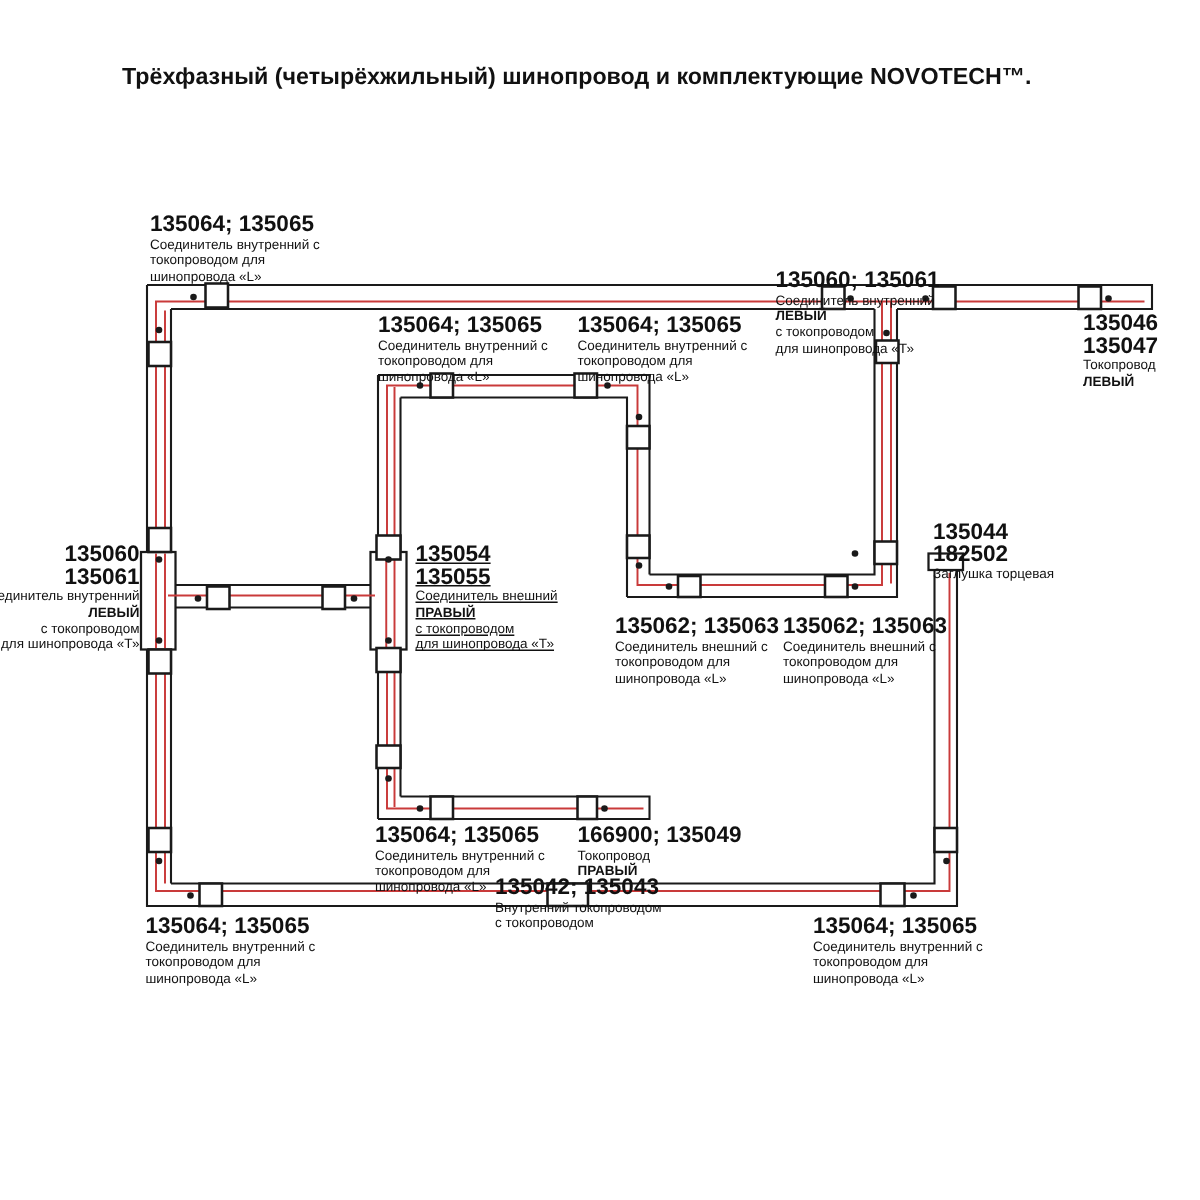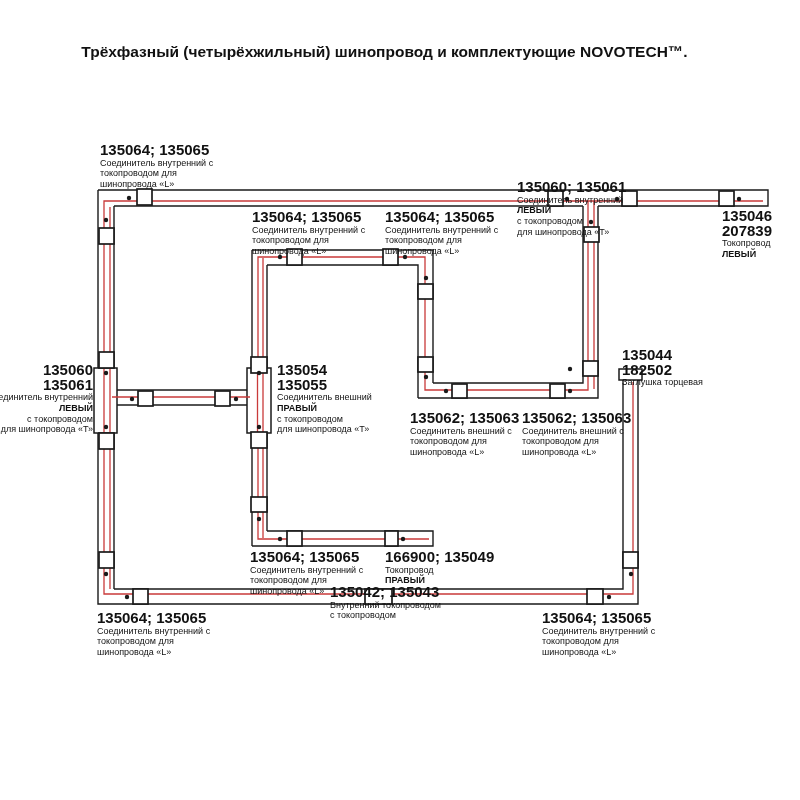--- a/index.html
+++ b/index.html
@@ -154,35 +154,35 @@
   <div class="lbl" style="left:517px;top:137px;margin-top:43px;">
     <span class="pn">135060; 135061</span>
     <span class="ds">Соединитель внутренний</span>
     <span class="ds bld">ЛЕВЫЙ</span>
     <span class="ds">с токопроводом</span>
     <span class="ds">для шинопровода «Т»</span>
   </div>
 
   <div class="lbl" style="left:722px;top:209px;">
     <span class="pn">135046</span>
-    <span class="pn">207839</span>
+    <span class="pn">135047</span>
     <span class="ds">Токопровод</span>
     <span class="ds bld">ЛЕВЫЙ</span>
   </div>
 
   <div class="lbl ra" style="right:707px;top:363px;">
     <span class="pn">135060</span>
     <span class="pn">135061</span>
     <span class="ds">Соединитель внутренний</span>
     <span class="ds bld">ЛЕВЫЙ</span>
     <span class="ds">с токопроводом</span>
     <span class="ds">для шинопровода «Т»</span>
   </div>
 
-  <div class="lbl" style="left:277px;top:363px;">
+  <div class="lbl" style="left:277px;top:363px;text-decoration:underline;">
     <span class="pn">135054</span>
     <span class="pn">135055</span>
     <span class="ds">Соединитель внешний</span>
     <span class="ds bld">ПРАВЫЙ</span>
     <span class="ds">с токопроводом</span>
     <span class="ds">для шинопровода «Т»</span>
   </div>
 
   <div class="lbl" style="left:410px;top:411px;">
     <span class="pn">135062; 135063</span>

